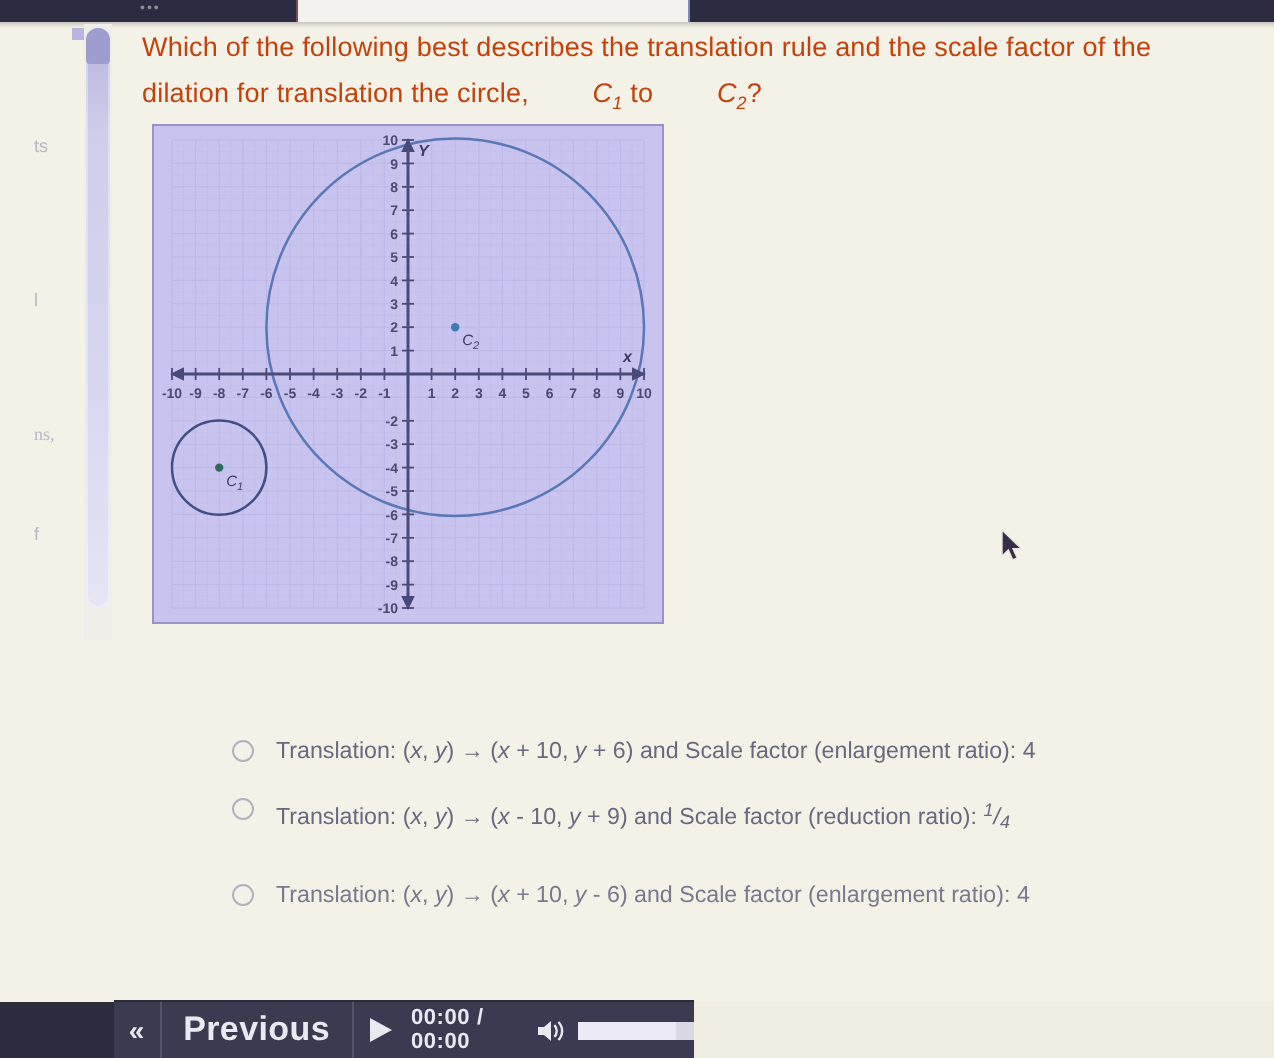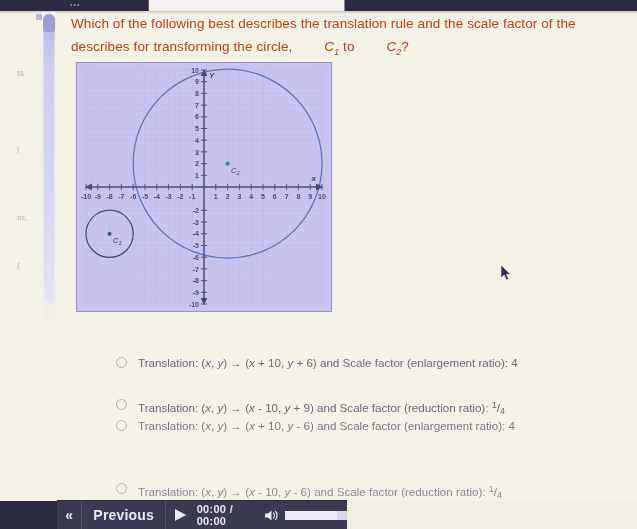--- a/index.html
+++ b/index.html
@@ -149,20 +149,21 @@
     background: transparent;
   }
   .opt-text {
     position: absolute;
     left: 22px; top: 0;
   }
   .frac {
     display: inline-block;
     position: relative;
     font-size: 11.6px;
+    font-style: italic;
   }
   .frac sup { font-size: 9px; vertical-align: 4px; }
   .frac sub { font-size: 9px; vertical-align: -2px; }
 
   
   .opt-3 { color: #7a788e; }
   .opt-4 { color: #8c8a9c; }
 
   
   .cursor {
@@ -197,21 +198,21 @@
   }
   .pl-btn {
     height: 28px;
     display: flex;
     align-items: center;
     justify-content: center;
     border-right: 1px solid #535472;
     box-sizing: border-box;
   }
   .pl-dbl { width: 30px; font-size: 14px; font-weight: bold; }
-  .pl-prev { padding: 2px 11px; font-weight: bold; font-size: 14px; letter-spacing: .2px; }
+  .pl-prev { padding: 2px 11px; font-weight: bold; font-size: 17px; letter-spacing: .2px; }
   .pl-play { width: 34px; border-right: none; }
   .pl-time { font-size: 11px; font-weight: bold; letter-spacing: .3px; padding-left: 2px; }
   .pl-vol { padding: 0 6px 0 9px; display: flex; align-items: center; }
   .vol-bar {
     width: 74px; height: 9px;
     background: #d9d8e4;
     position: relative;
   }
   .vol-fill {
     position: absolute; left: 0; top: 0; bottom: 0;
@@ -244,21 +245,21 @@
   <div class="bg-frag" style="top:145px;">l</div>
   <div class="bg-frag" style="top:212px;font-family:Liberation Serif, serif;">ns,</div>
   <div class="bg-frag" style="top:262px;">f</div>
 
   <div class="scroll-track"></div>
   <div class="scroll-thumb"></div>
   <div class="scroll-thumb-cap"></div>
 
   <div class="question">
     <span>Which of the following best describes the translation rule and the scale factor of the</span><br>
-    <span>describes for transforming the circle, </span><i><span>C</span><sub>1</sub></i><span> to </span><i><span>C</span><sub>2</sub></i><span>?</span>
+    <span>dilation for translation the circle, </span><i><span>C</span><sub>1</sub></i><span> to </span><i><span>C</span><sub>2</sub></i><span>?</span>
   </div>
 
   <div class="graph-wrap">
     <svg class="graph-svg" id="graph" width="254" height="248" viewBox="0 0 254 248">
         <line x1="9" y1="7" x2="9" y2="241" stroke="#bdb6e6" stroke-width="0.55" opacity="0.85"></line>
         <line x1="14.9" y1="7" x2="14.9" y2="241" stroke="#bdb6e6" stroke-width="0.3" opacity="0.45"></line>
         <line x1="20.8" y1="7" x2="20.8" y2="241" stroke="#bdb6e6" stroke-width="0.55" opacity="0.85"></line>
         <line x1="26.7" y1="7" x2="26.7" y2="241" stroke="#bdb6e6" stroke-width="0.3" opacity="0.45"></line>
         <line x1="32.6" y1="7" x2="32.6" y2="241" stroke="#bdb6e6" stroke-width="0.55" opacity="0.85"></line>
         <line x1="38.5" y1="7" x2="38.5" y2="241" stroke="#bdb6e6" stroke-width="0.3" opacity="0.45"></line>
@@ -426,47 +427,41 @@
         <text x="122" y="220.2" text-anchor="end" font-family="&quot;Liberation Sans&quot;, sans-serif" font-size="7" font-weight="bold" fill="#4c4a70">-8</text>
         <line x1="124" y1="229.3" x2="130" y2="229.3" stroke="#4a4a7a" stroke-width="0.9"></line>
         <text x="122" y="231.9" text-anchor="end" font-family="&quot;Liberation Sans&quot;, sans-serif" font-size="7" font-weight="bold" fill="#4c4a70">-9</text>
         <line x1="124" y1="241" x2="130" y2="241" stroke="#4a4a7a" stroke-width="0.9"></line>
         <text x="122" y="243.6" text-anchor="end" font-family="&quot;Liberation Sans&quot;, sans-serif" font-size="7" font-weight="bold" fill="#4c4a70">-10</text>
         <text x="239" y="118" text-anchor="end" font-family="&quot;Liberation Sans&quot;, sans-serif" font-size="8" font-style="italic" font-weight="bold" fill="#3d3c63">x</text>
         <text x="132" y="15" font-family="&quot;Liberation Sans&quot;, sans-serif" font-size="8" font-style="italic" font-weight="bold" fill="#3d3c63">Y</text>
       </svg>
   </div>
 
-  <div class="option opt-1" style="top:352px;text-decoration:underline;">
+  <div class="option opt-1" style="top:365px;text-decoration:underline;">
     <span class="radio"></span>
     <span class="opt-text">
       <span>Translation: (</span><i>x</i><span>, </span><i>y</i><span>) → (</span><i>x</i><span> + 10, </span><i>y</i><span> + 6) and Scale factor (enlargement ratio): </span><span>4</span>
     </span>
   </div>
 
   <div class="option opt-2" style="top:394px;">
     <span class="radio"></span>
     <span class="opt-text">
       <span>Translation: (</span><i>x</i><span>, </span><i>y</i><span>) → (</span><i>x</i><span> - 10, </span><i>y</i><span> + 9) and Scale factor (reduction ratio): </span><span class="frac"><sup>1</sup>/<sub>4</sub></span>
     </span>
   </div>
 
-  <div class="option opt-3" style="top:415px;text-decoration:underline;">
+  <div class="option opt-3" style="top:437px;text-decoration:underline;">
     <span class="radio"></span>
     <span class="opt-text">
       <span>Translation: (</span><i>x</i><span>, </span><i>y</i><span>) → (</span><i>x</i><span> + 10, </span><i>y</i><span> - 6) and Scale factor (enlargement ratio): </span><span>4</span>
     </span>
   </div>
 
-  <div class="option opt-4" style="top:478px;">
-    <span class="radio"></span>
-    <span class="opt-text">
-      <span>Translation: (</span><i>x</i><span>, </span><i>y</i><span>) → (</span><i>x</i><span> - 10, </span><i>y</i><span> - 6) and Scale factor (reduction ratio): </span><span class="frac"><sup>1</sup>/<sub>4</sub></span>
-    </span>
-  </div>
 
   <svg class="cursor" viewBox="0 0 12 18">
     <path d="M1 1 L1 14 L4.2 11 L6.4 16 L8.6 15 L6.5 10.3 L10.6 10.3 Z" fill="#3a2c4a" stroke="#e8e6dd" stroke-width="0.7"></path>
   </svg>
 
   <div class="player-strip-left"></div>
   <div class="player-strip-right"></div>
   <div class="player">
     <div class="pl-btn pl-dbl">«</div>
     <div class="pl-btn pl-prev">Previous</div>

